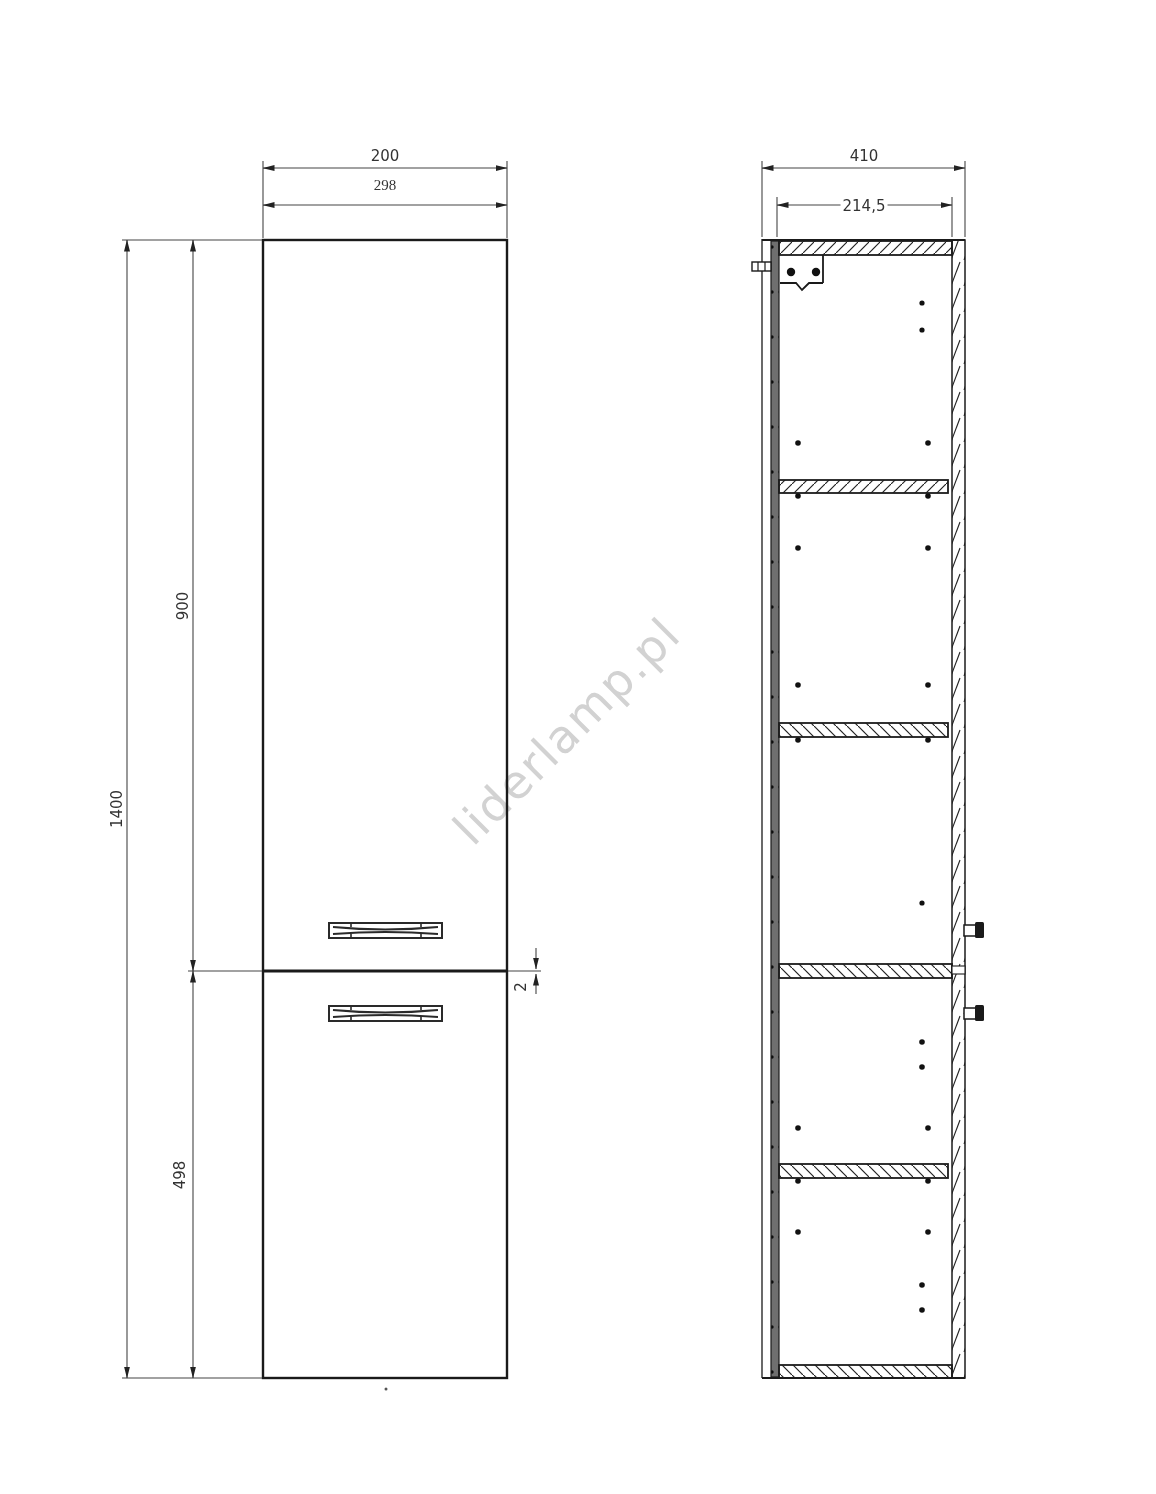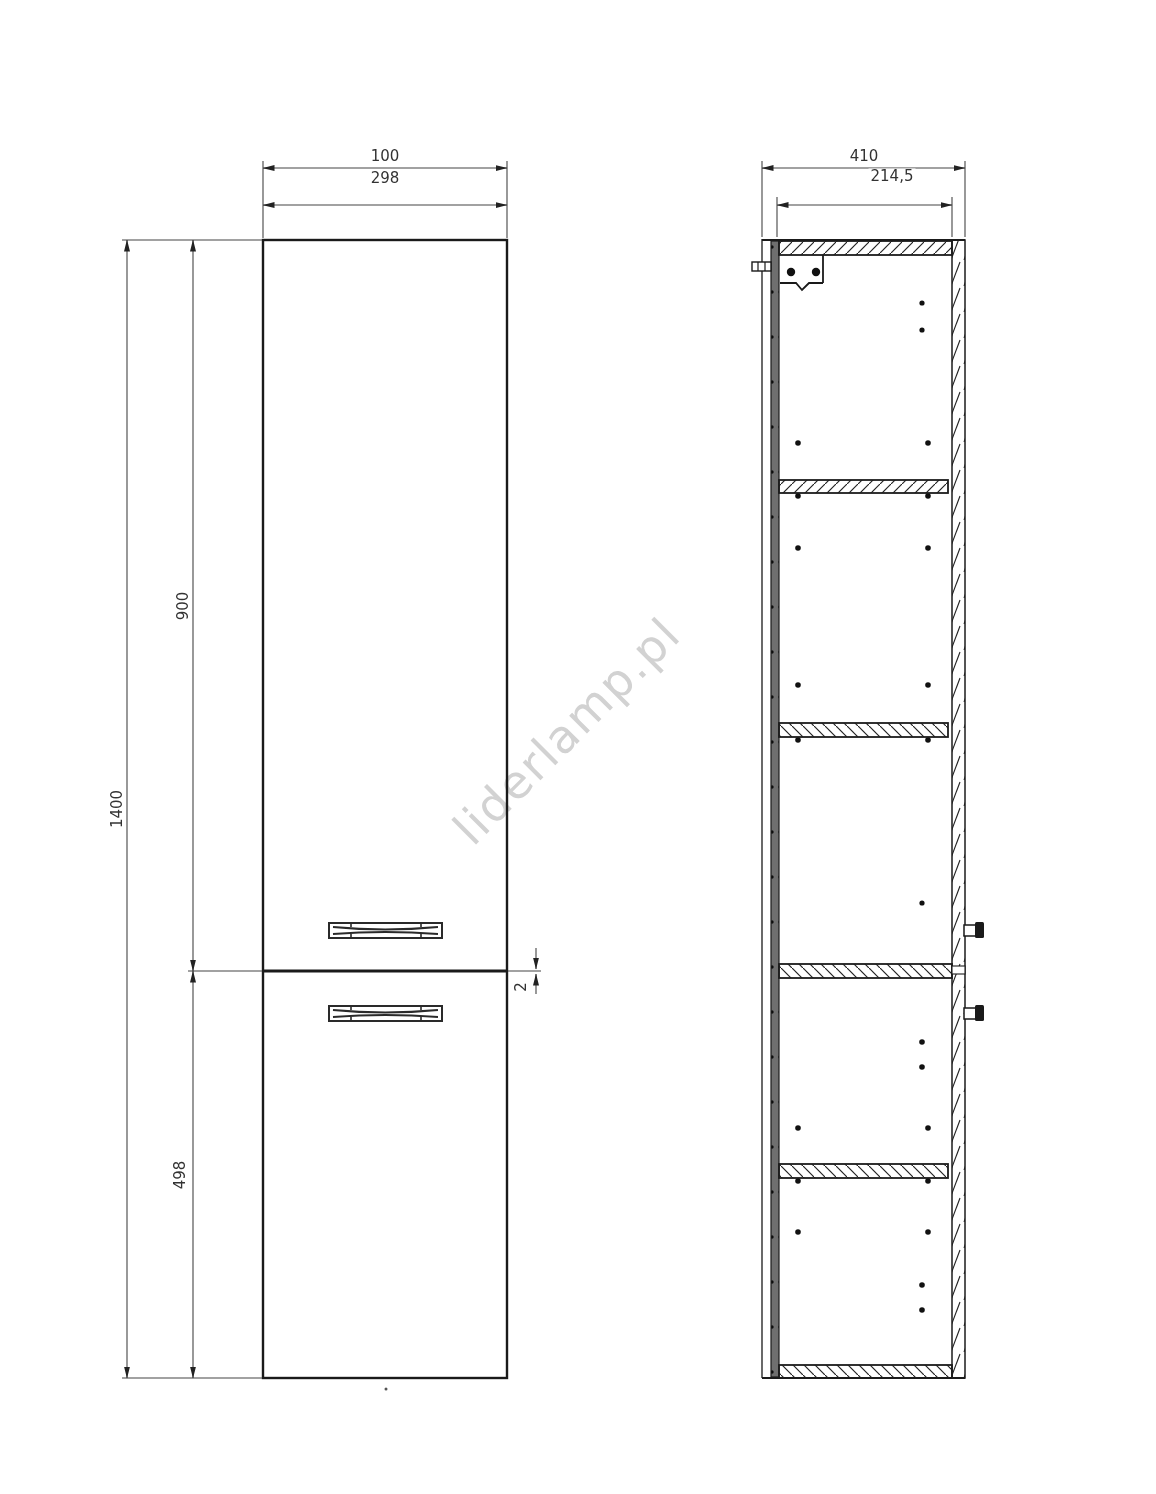--- a/index.html
+++ b/index.html
@@ -185,22 +185,22 @@
     <g stroke="#444444" stroke-width="1.1" fill="none">
       <line x1="762" y1="161" x2="762" y2="237"></line>
       <line x1="965" y1="161" x2="965" y2="237"></line>
       <line x1="777" y1="197" x2="777" y2="237"></line>
       <line x1="952" y1="197" x2="952" y2="237"></line>
       <line x1="762" y1="168" x2="965" y2="168" marker-start="url(#arr)" marker-end="url(#arr)"></line>
       <line x1="777" y1="205" x2="952" y2="205" marker-start="url(#arr)" marker-end="url(#arr)"></line>
     </g>
   </svg>
 
-  <span class="dim-label" style="left:385px;top:156px;">100</span>
-  <span class="dim-label" style="left:385px;top:178px;">298</span>
+  <span class="dim-label" style="left:385px;top:156px;">200</span>
+  <span class="dim-label" style="left:385px;top:185px;font-family:Liberation Serif, serif;">298</span>
   <span class="dim-label v" style="left:117px;top:809px;">1400</span>
   <span class="dim-label v" style="left:183px;top:606px;">900</span>
   <span class="dim-label v" style="left:180px;top:1175px;">498</span>
   <span class="dim-label v" style="left:521px;top:987px;">2</span>
   <span class="dim-label" style="left:864px;top:156px;">410</span>
-  <span class="dim-label" style="left:864px;top:176px;margin-left:28px;">214,5</span>
+  <span class="dim-label" style="left:864px;top:206px;">214,5</span>
 
 </div>
 
 </body></html>

